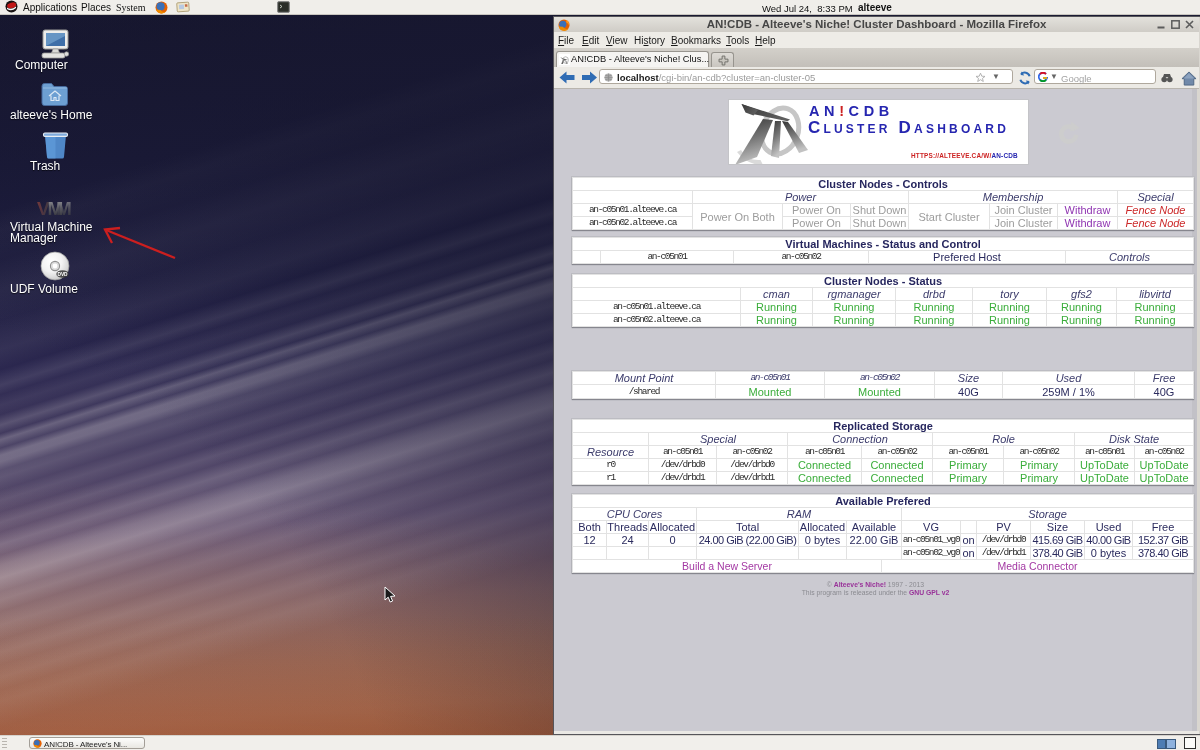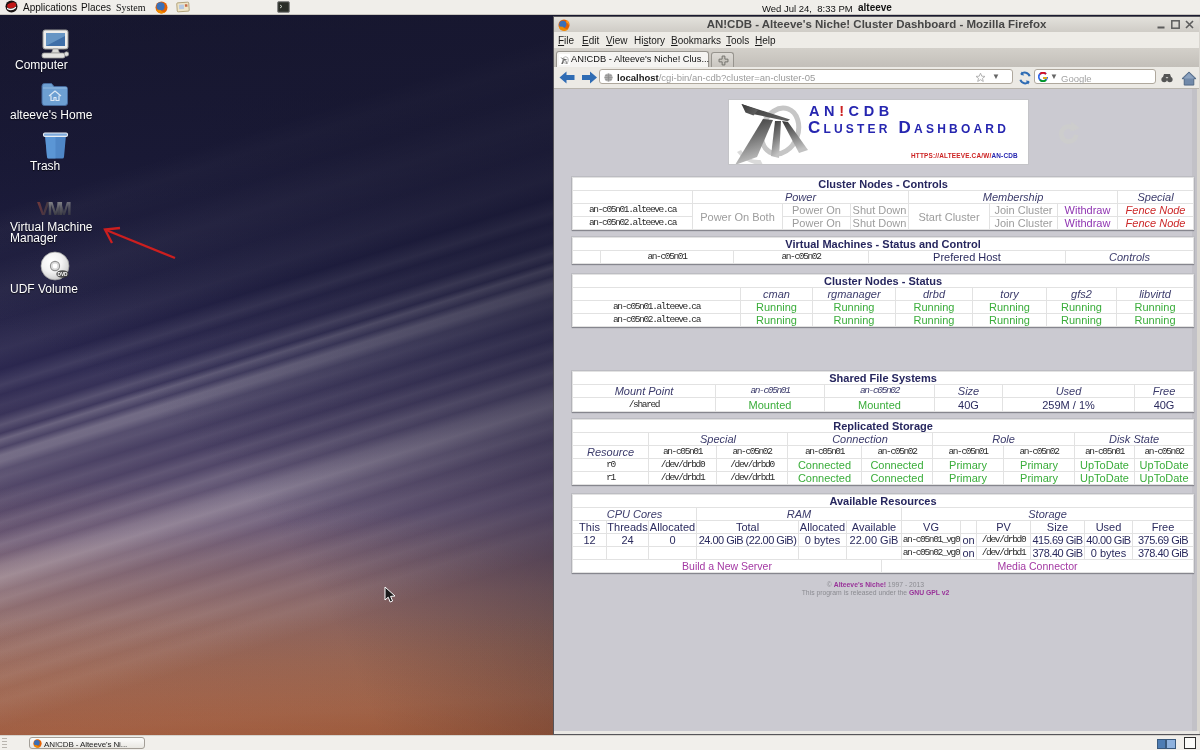--- a/index.html
+++ b/index.html
@@ -447,23 +447,20 @@
       <table class="ptable" style="top:282px;">
         <colgroup>
             <col style="width:143px">
             <col style="width:109px">
             <col style="width:110px">
             <col style="width:68px">
             <col style="width:132px">
             <col style="width:59px">
           </colgroup>
         <tbody>
-            <tr>
-              <td colspan="6" class="ttl">Shared File Systems</td>
-            </tr>
         <tr>
               <td class="ihd">Mount Point</td>
               <td class="imono">an-c05n01</td>
               <td class="imono">an-c05n02</td>
               <td class="ihd">Size</td>
               <td class="ihd">Used</td>
               <td class="ihd">Free</td>
             </tr>
         <tr style="height:14px;">
               <td class="mono">/shared</td>
@@ -545,29 +542,29 @@
             <col style="width:55px">
             <col style="width:59px">
             <col style="width:16px">
             <col style="width:54px">
             <col style="width:54px">
             <col style="width:48px">
             <col style="width:61px">
           </colgroup>
         <tbody>
             <tr>
-              <td colspan="12" class="ttl">Available Resources</td>
+              <td colspan="12" class="ttl">Available Prefered</td>
             </tr>
         <tr>
               <td colspan="3" class="ihd">CPU Cores</td>
               <td colspan="3" class="ihd">RAM</td>
               <td colspan="6" class="ihd">Storage</td>
             </tr>
         <tr>
-              <td class="nhd">This</td>
+              <td class="nhd">Both</td>
               <td class="nhd">Threads</td>
               <td class="nhd">Allocated</td>
               <td class="nhd">Total</td>
               <td class="nhd">Allocated</td>
               <td class="nhd">Available</td>
               <td class="nhd">VG</td>
               <td></td>
               <td class="nhd">PV</td>
               <td class="nhd">Size</td>
               <td class="nhd">Used</td>
@@ -578,21 +575,21 @@
               <td>24</td>
               <td>0</td>
               <td class="num">24.00 GiB (22.00 GiB)</td>
               <td>0 bytes</td>
               <td>22.00 GiB</td>
               <td class="mono">an-c05n01_vg0</td>
               <td>on</td>
               <td class="mono">/dev/drbd0</td>
               <td class="num">415.69 GiB</td>
               <td class="num">40.00 GiB</td>
-              <td class="num">375.69 GiB</td>
+              <td class="num">152.37 GiB</td>
             </tr>
         <tr>
               <td></td>
               <td></td>
               <td></td>
               <td></td>
               <td></td>
               <td></td>
               <td class="mono">an-c05n02_vg0</td>
               <td>on</td>

